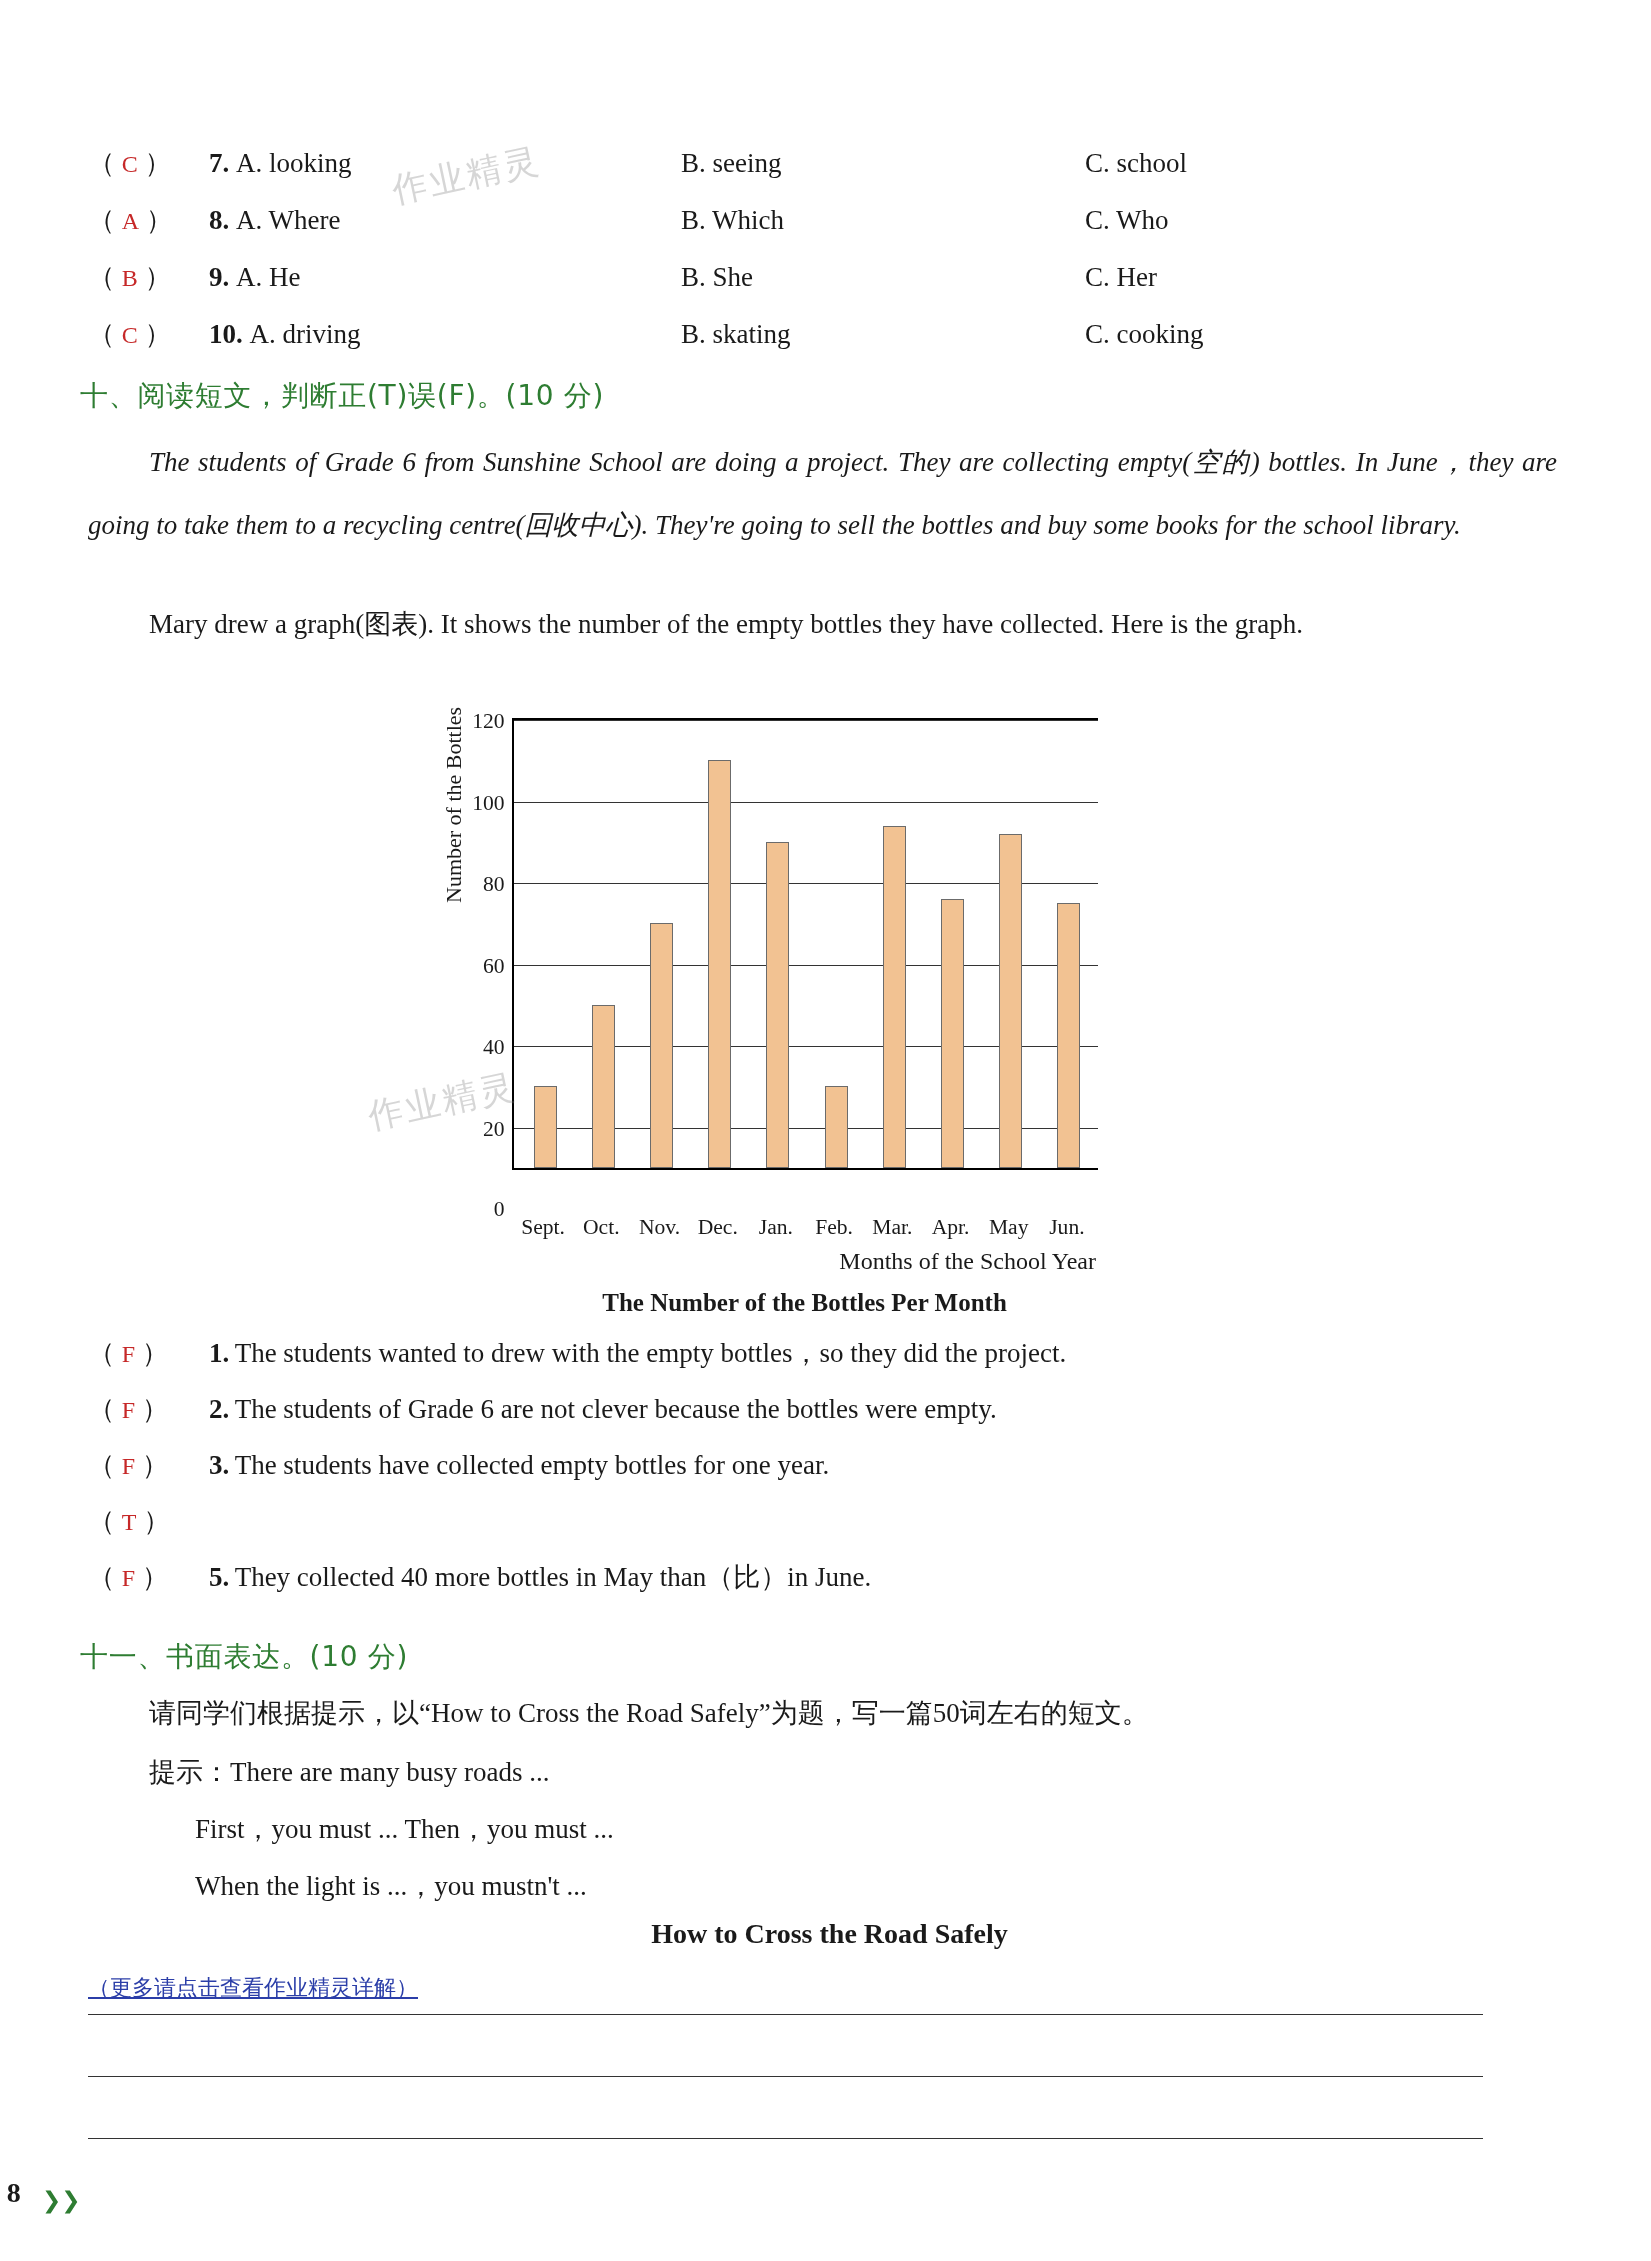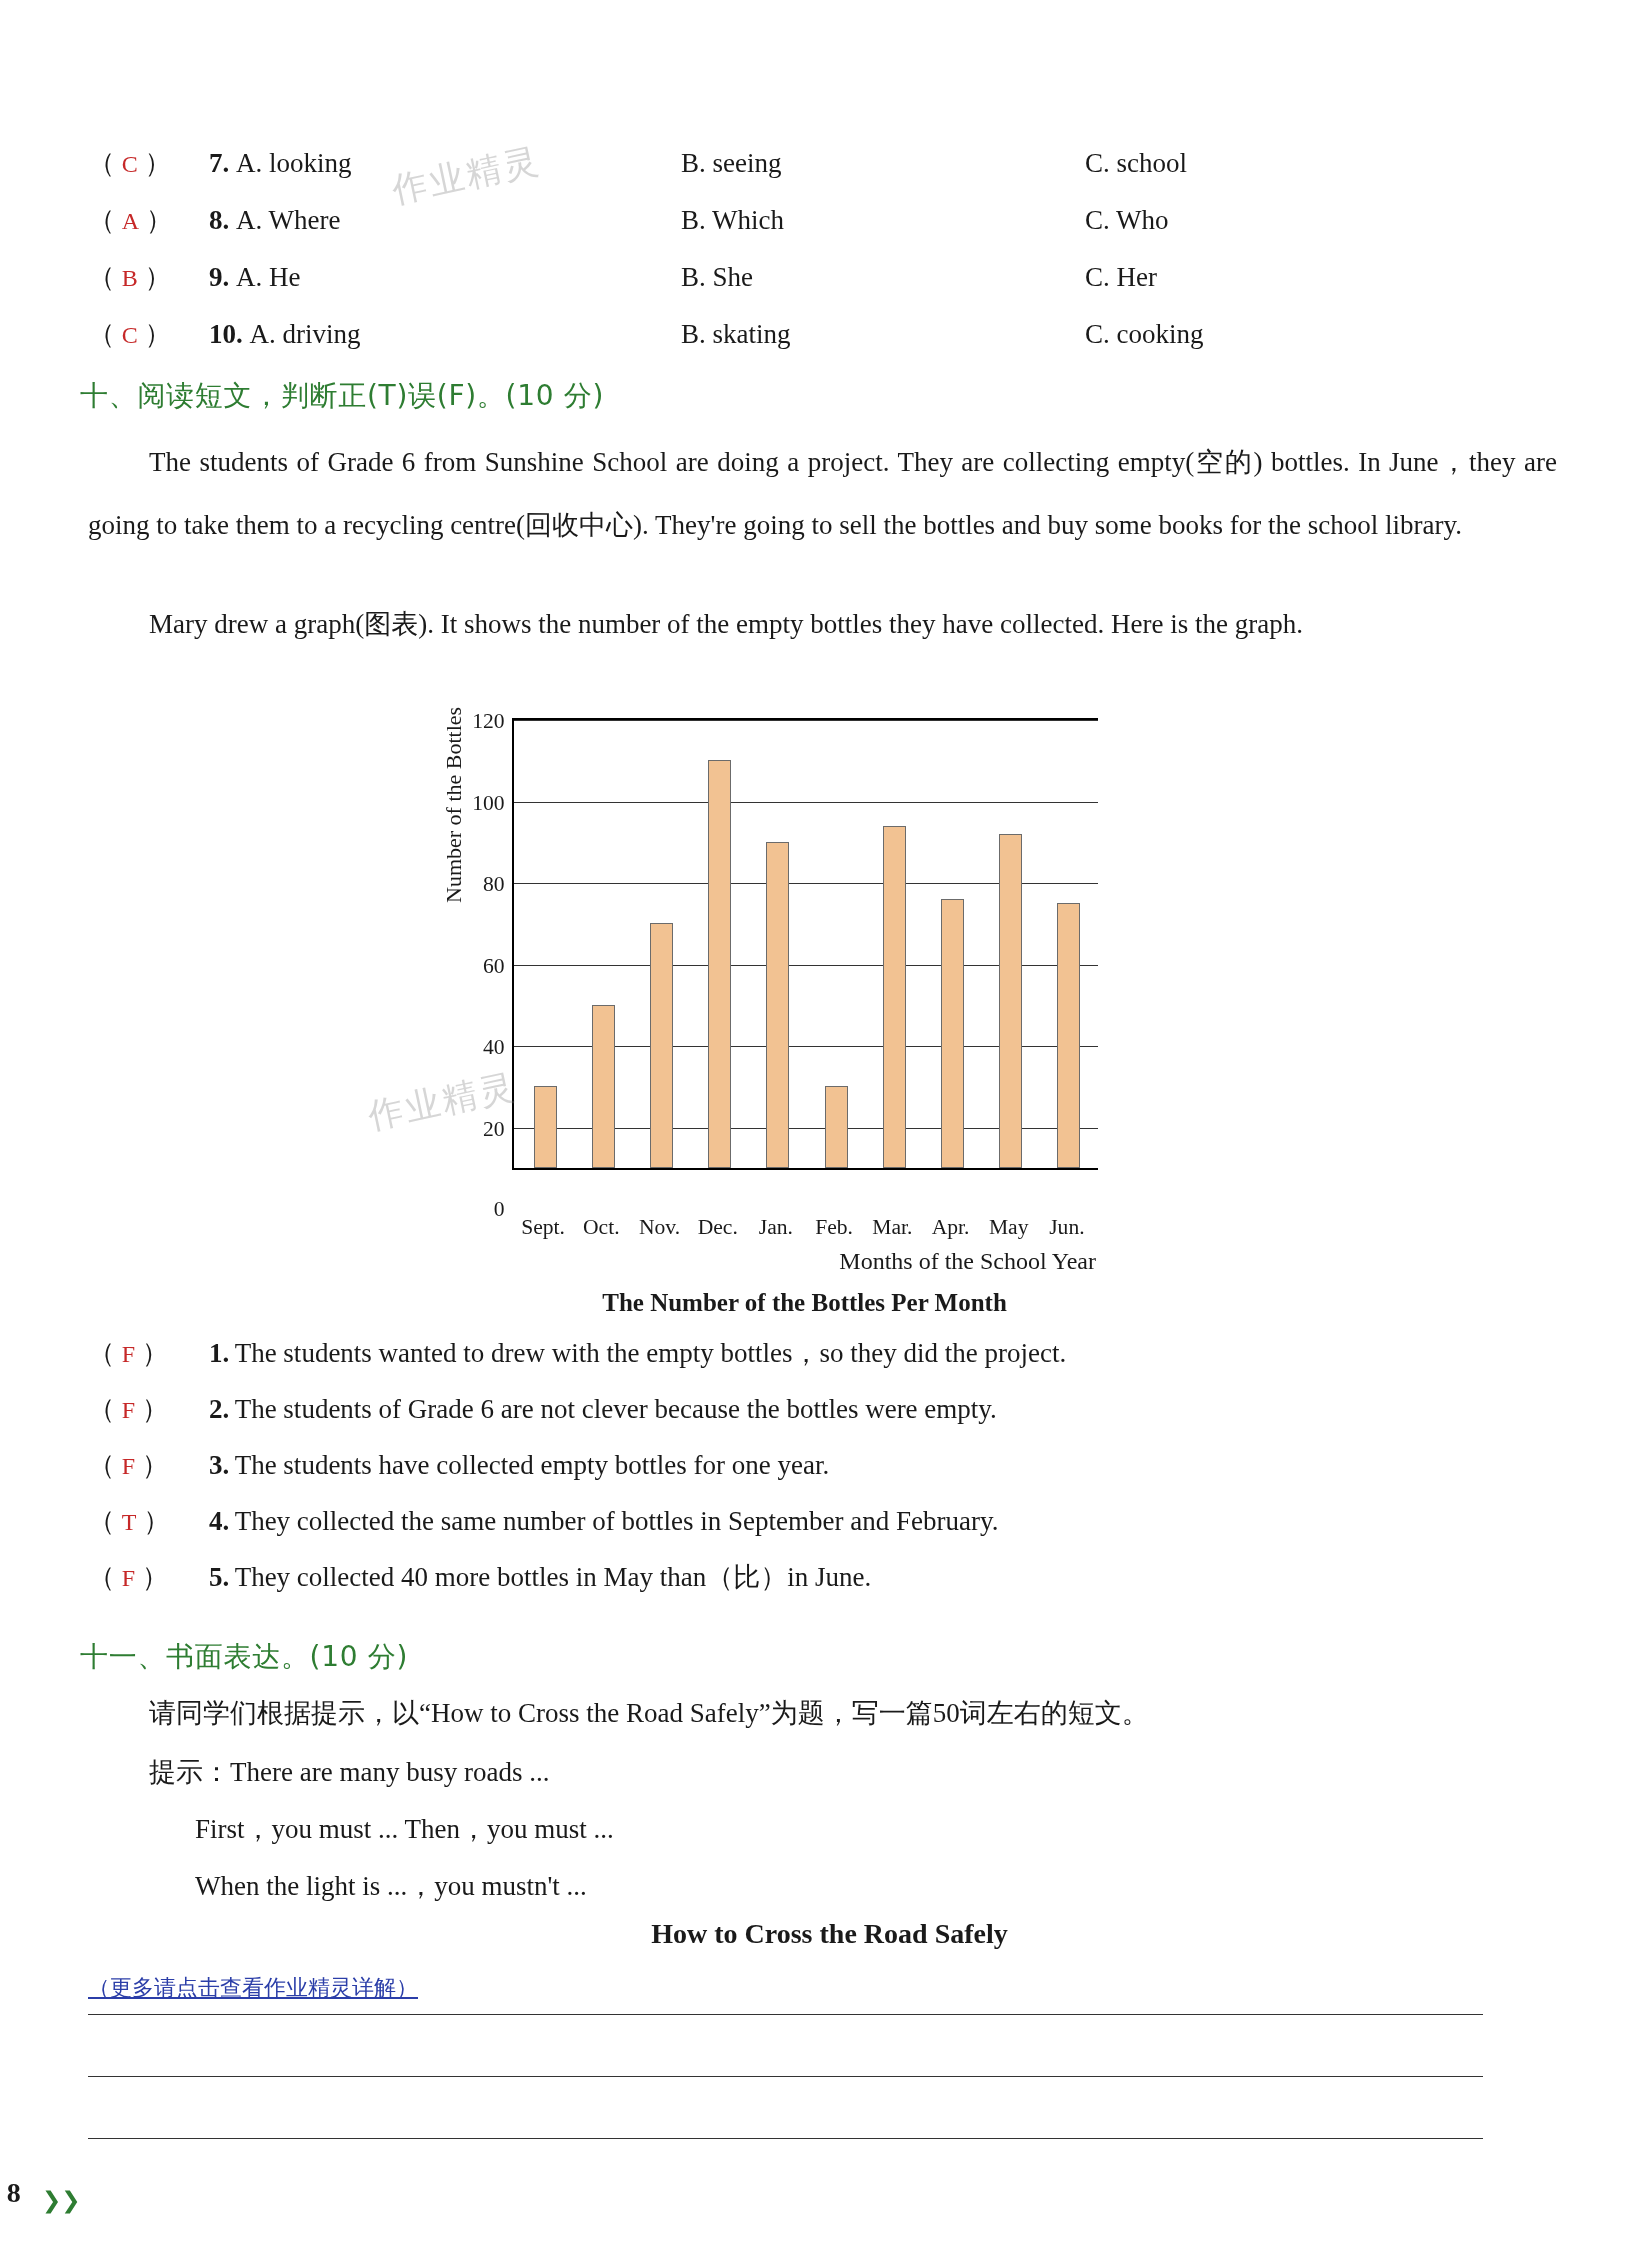--- a/index.html
+++ b/index.html
@@ -68,21 +68,21 @@
 
   
   .passage {
     position: absolute;
     left: 88px;
     width: 1469px;
     font-size: 27px;
     line-height: 63px;
     text-align: justify;
   }
-  #para1 { top: 431px; }
+  #para1 { top: 431px; font-style: italic; }
   #para2 { top: 593px; }
   .indent { display: inline-block; width: 61px; }
 
   
   .chart-wrap {
     position: absolute;
     left: 404px;
     top: 701px;
     width: 728px;
     height: 593px;
@@ -403,21 +403,20 @@
       <span><span class="tf-num">2.</span><span>The students of Grade 6 are not clever because the bottles were empty.</span></span>
     </div>
 
     <div class="tf-row">
       <span class="tf-paren">（&nbsp;<span class="tf-ans">F</span>&nbsp;）</span>
       <span><span class="tf-num">3.</span><span>The students have collected empty bottles for one year.</span></span>
     </div>
 
     <div class="tf-row">
       <span class="tf-paren">（&nbsp;<span class="tf-ans">T</span>&nbsp;）</span>
-      <span><span class="tf-num">4.</span><span>They collected the same number of bottles in September and February.</span></span>
     </div>
 
     <div class="tf-row">
       <span class="tf-paren">（&nbsp;<span class="tf-ans">F</span>&nbsp;）</span>
       <span><span class="tf-num">5.</span><span>They collected 40 more bottles in May than（比）in June.</span></span>
     </div>
 
   </div>
 
   <div class="sec-head" id="sec11">十一、书面表达。(10 分)</div>

